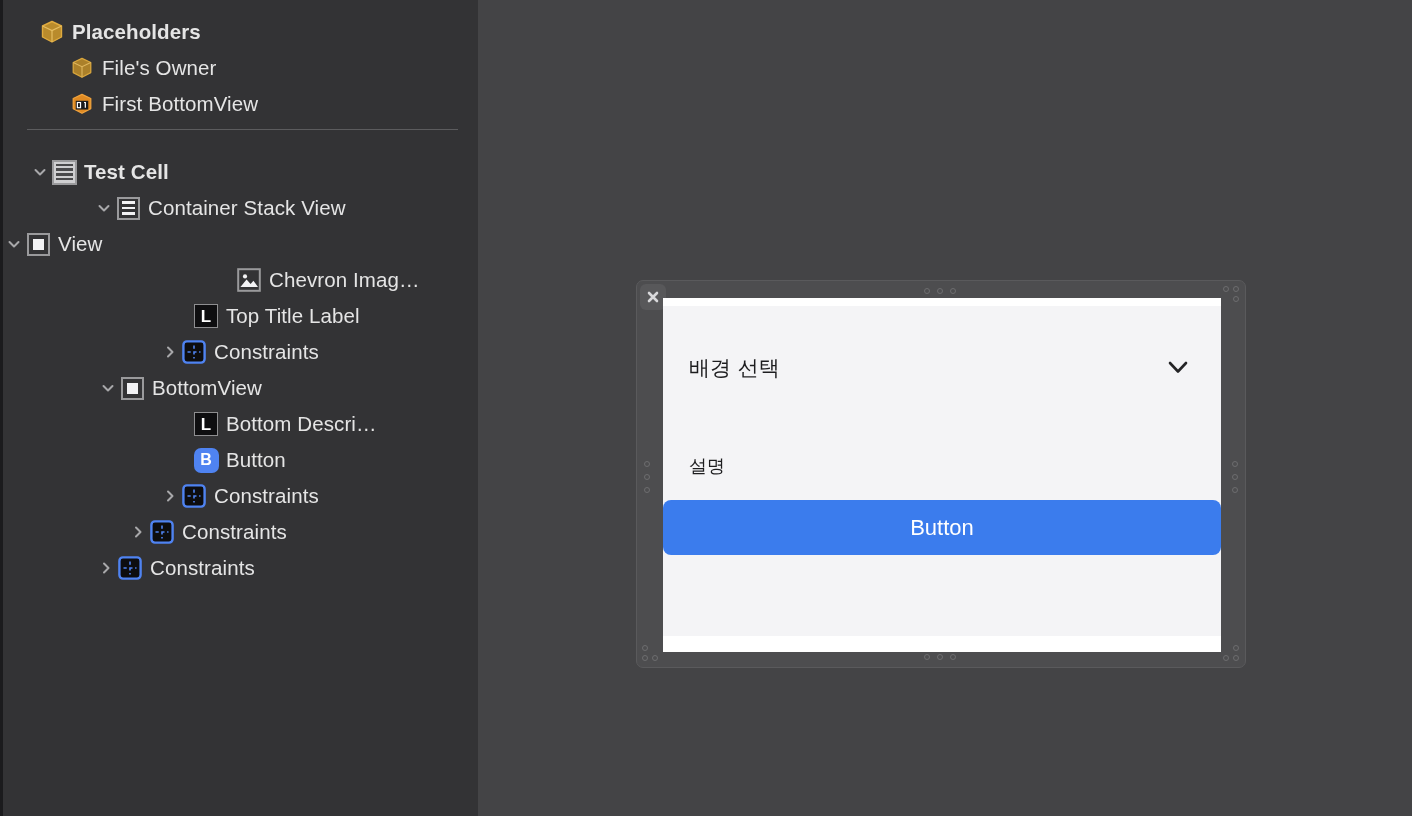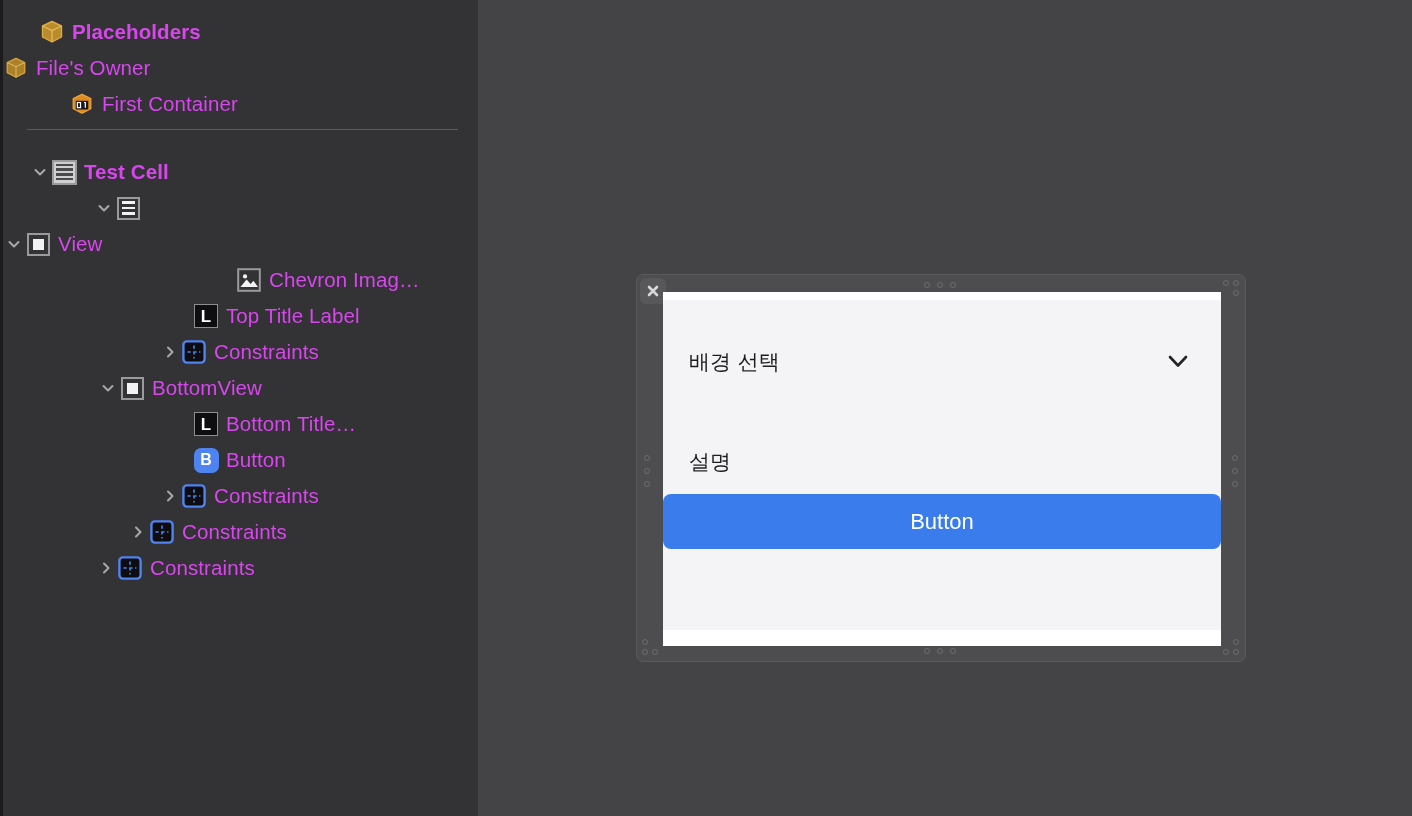--- a/index.html
+++ b/index.html
@@ -56,21 +56,21 @@
     width: 26px;
     height: 26px;
     flex: 0 0 26px;
     display: flex;
     align-items: center;
     justify-content: center;
     margin-right: 7px;
   }
   .label {
     font-size: 20.5px;
-    color: #d946ef;
+    color: #e5e5e5;
     letter-spacing: 0.1px;
   }
   .label.bold { font-weight: 700; }
   .divider {
     height: 1px;
     background: #5c5c5e;
     margin: 7px 20px 7px 24px;
   }
   .ic-square {
     width: 23px; height: 23px;
@@ -133,21 +133,21 @@
   #canvas {
     position: relative;
     flex: 1;
     height: 816px;
     background: #444446;
     overflow: hidden;
   }
   #selection-frame {
     position: absolute;
     left: 158px;
-    top: 274px;
+    top: 280px;
     width: 610px;
     height: 388px;
     background: #4d4d4f;
     border: 1px solid #5a5a5c;
     border-radius: 7px;
     box-sizing: border-box;
   }
   #close-btn {
     position: absolute;
     left: 3px;
@@ -209,21 +209,21 @@
   }
   #chevron-img {
     position: absolute;
     right: 28px;
     top: 46px;
   }
   #bottom-desc {
     position: absolute;
     left: 26px;
     top: 148px;
-    font-size: 21px;
+    font-size: 18px;
     color: #1d1d1f;
     font-family: Liberation Serif, serif;
   }
   #cell-button {
     position: absolute;
     left: 0px;
     top: 194px;
     width: 558px;
     height: 55px;
     background: #3b7ced;
@@ -255,41 +255,41 @@
         <div class="icon">
           <svg width="26" height="26" viewBox="0 0 26 26">
             <path d="M13 2.5 L22.5 7 L22.5 18 L13 23 L3.5 18 L3.5 7 Z" fill="#b98b2c" stroke="#e0ab3e" stroke-width="1.4" stroke-linejoin="round"></path>
             <path d="M3.5 7 L13 11.6 L22.5 7" fill="none" stroke="#e6be62" stroke-width="1.2"></path>
             <path d="M13 11.6 L13 23" fill="none" stroke="#e6be62" stroke-width="1.2"></path>
           </svg>
         </div>
         <div class="label bold">Placeholders</div>
       </div>
 
-      <div class="row" style="text-align:right;">
+      <div class="row" style="padding-left:66px;text-align:right;">
         <div class="icon">
           <svg width="24" height="24" viewBox="0 0 26 26">
             <path d="M13 2.5 L22.5 7 L22.5 18 L13 23 L3.5 18 L3.5 7 Z" fill="#ab802a" stroke="#d9a63c" stroke-width="1.4" stroke-linejoin="round"></path>
             <path d="M3.5 7 L13 11.6 L22.5 7" fill="none" stroke="#dfb65e" stroke-width="1.2"></path>
             <path d="M13 11.6 L13 23" fill="none" stroke="#dfb65e" stroke-width="1.2"></path>
           </svg>
         </div>
         <div class="label">File's Owner</div>
       </div>
 
       <div class="row" style="padding-left:66px;">
         <div class="icon">
           <svg width="24" height="24" viewBox="0 0 26 26">
             <path d="M13 2.5 L22.5 7 L22.5 18 L13 23 L3.5 18 L3.5 7 Z" fill="#e08a22" stroke="#f0a23c" stroke-width="1.4" stroke-linejoin="round"></path>
             <rect x="6.2" y="9.5" width="13.6" height="9.5" fill="#1a1a1c"></rect>
             <rect x="8" y="11.4" width="3.4" height="5.6" fill="none" stroke="#ffffff" stroke-width="1.3"></rect>
             <path d="M15.2 11.4 L16.6 11.4 L16.6 17" fill="none" stroke="#ffffff" stroke-width="1.3"></path>
           </svg>
         </div>
-        <div class="label">First Container</div>
+        <div class="label">First BottomView</div>
       </div>
 
       <div class="divider"></div>
 
       <div class="row" style="padding-left:26px;margin-top:24px;">
         <div class="twisty">
           <svg width="16" height="16" viewBox="0 0 16 16">
               <path d="M3.5 6 L8 10.5 L12.5 6" fill="none" stroke="#a8a8aa" stroke-width="2" stroke-linecap="round" stroke-linejoin="round"></path>
             </svg>
         </div>
@@ -312,20 +312,21 @@
               <path d="M3.5 6 L8 10.5 L12.5 6" fill="none" stroke="#a8a8aa" stroke-width="2" stroke-linecap="round" stroke-linejoin="round"></path>
             </svg>
         </div>
         <div class="icon">
           <div class="ic-lines">
               <span></span>
               <span></span>
               <span></span>
             </div>
         </div>
+        <div class="label">Container Stack View</div>
       </div>
 
       <div class="row" style="">
         <div class="twisty">
           <svg width="16" height="16" viewBox="0 0 16 16">
               <path d="M3.5 6 L8 10.5 L12.5 6" fill="none" stroke="#a8a8aa" stroke-width="2" stroke-linecap="round" stroke-linejoin="round"></path>
             </svg>
         </div>
         <div class="icon">
           <div class="ic-square">
@@ -379,21 +380,21 @@
               <div class="fill"></div>
             </div>
         </div>
         <div class="label">BottomView</div>
       </div>
 
       <div class="row" style="padding-left:190px;">
         <div class="icon">
           <div class="ic-label">L</div>
         </div>
-        <div class="label">Bottom Title…</div>
+        <div class="label">Bottom Descri…</div>
       </div>
 
       <div class="row" style="padding-left:190px;">
         <div class="icon">
           <div class="ic-button">B</div>
         </div>
         <div class="label">Button</div>
       </div>
 
       <div class="row" style="padding-left:156px;">

